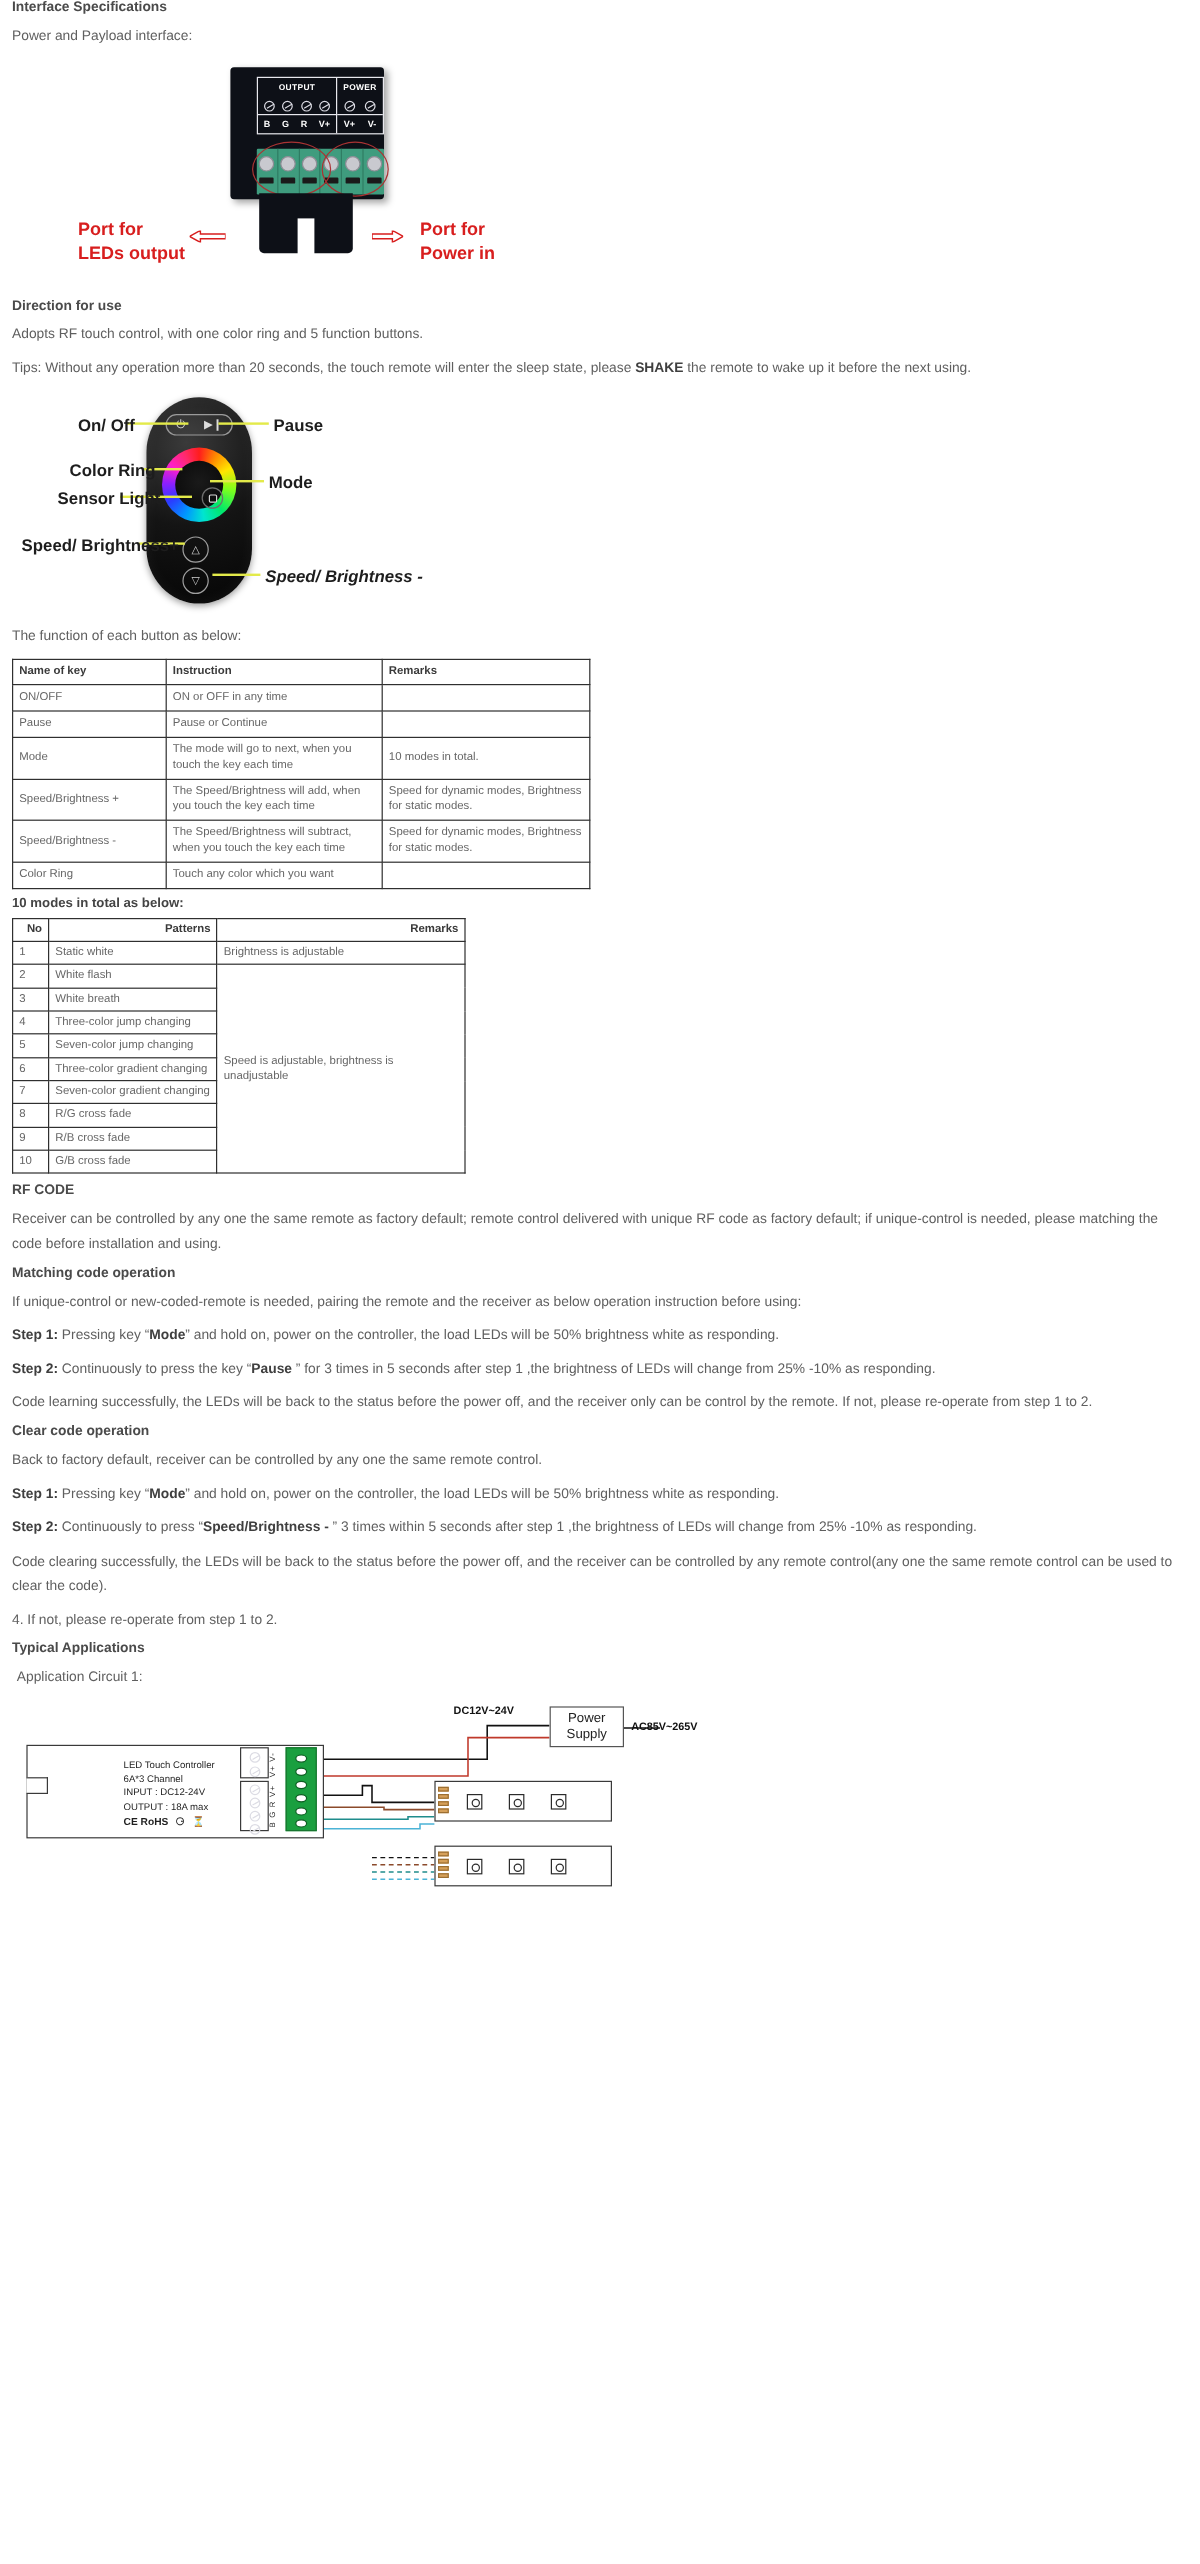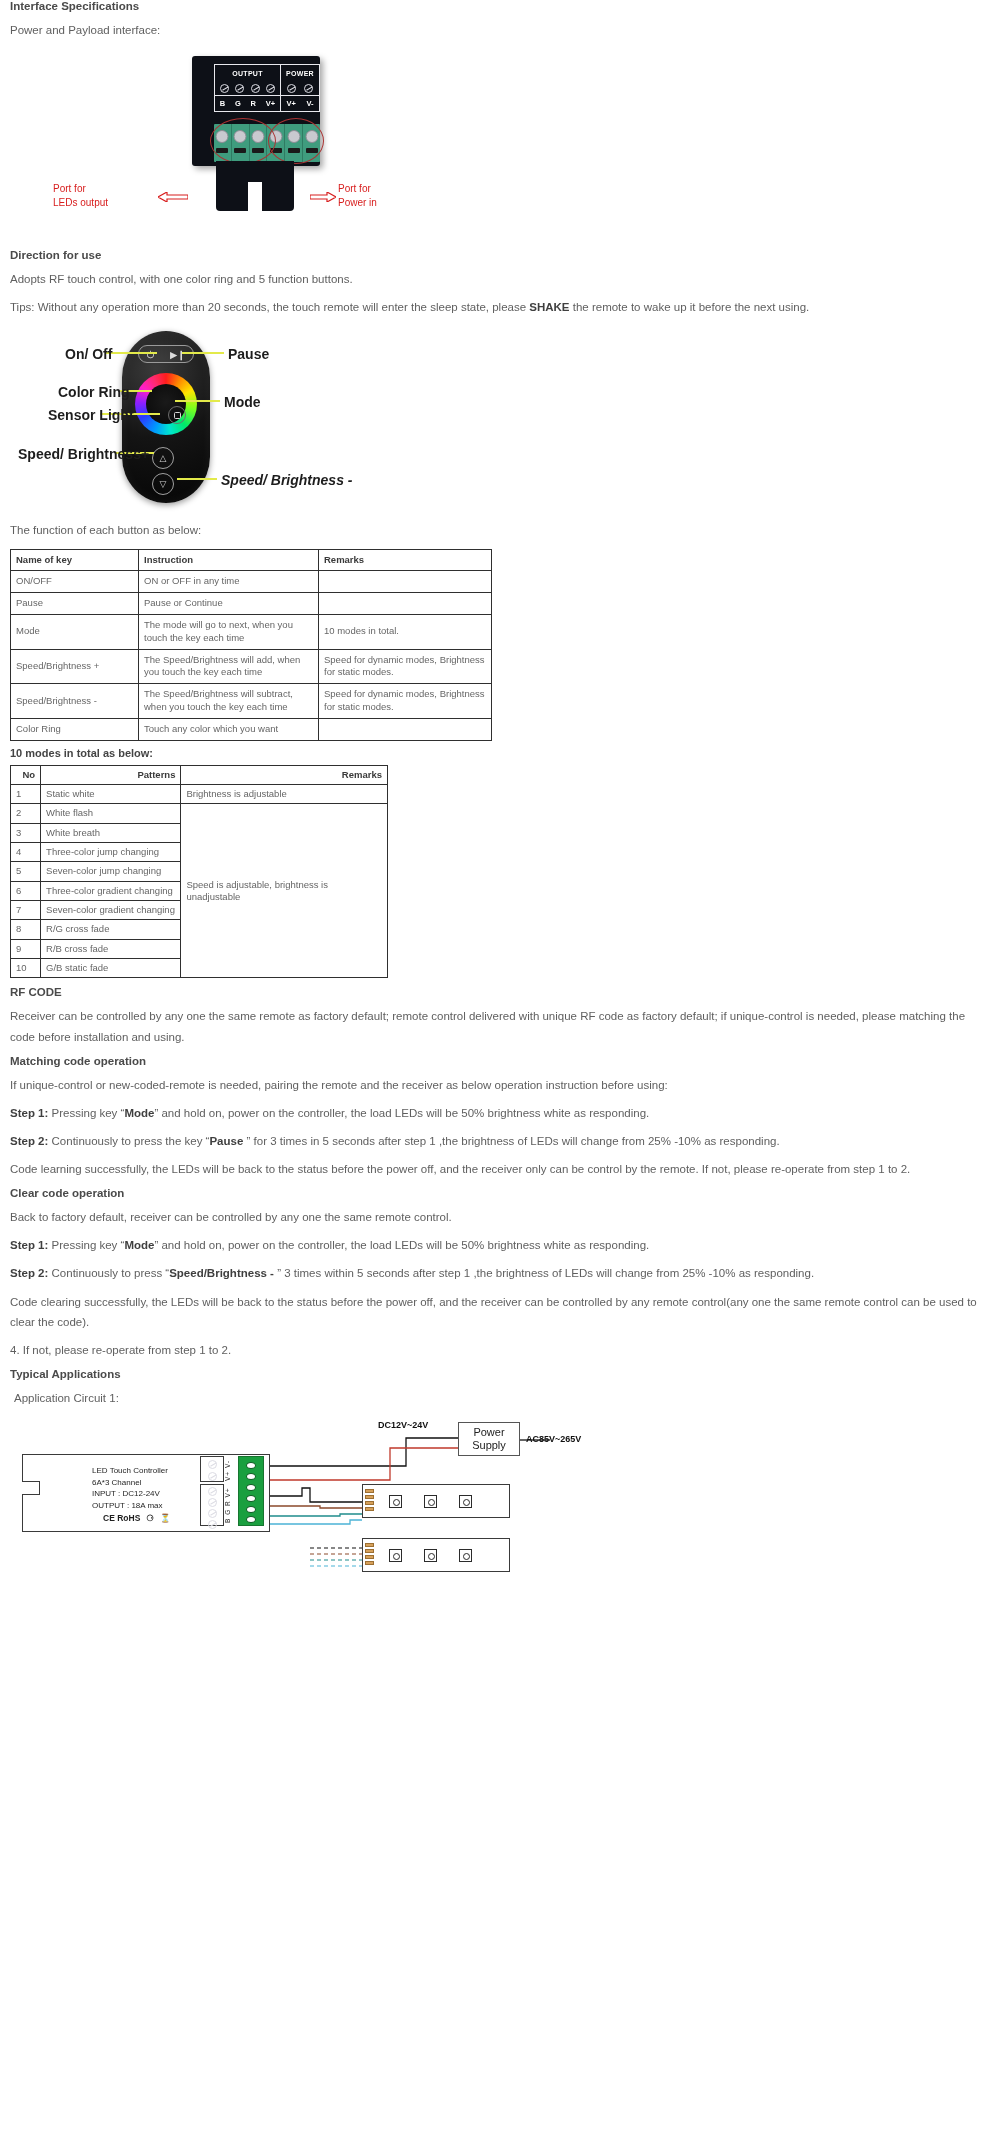--- a/index.html
+++ b/index.html
@@ -68,21 +68,21 @@
   }
   .term::after {
     content:""; position:absolute; left:50%; top:24px; transform:translateX(-50%);
     width:12px; height:5px; background:#1a1a1a; border-radius:1px;
   }
   .ellipse-a, .ellipse-b {
     position:absolute; border:1.5px solid #a33; border-radius:50%;
   }
   .ellipse-a { left:18px; top:62px; width:66px; height:46px; }
   .ellipse-b { left:76px; top:62px; width:56px; height:46px; }
-  .callout { position:absolute; color:#d81e1e; font-weight:normal; font-size:10px; line-height:1.35; }
+  .callout { position:absolute; color:#d81e1e; font-weight:bold; font-size:15px; line-height:1.35;margin-left:12px; }
   .callout.left { left:43px; top:134px; text-align:left; }
   .callout.right { left:328px; top:134px; text-align:left; }
   .arrow-l { position:absolute; left:148px; top:144px; width:30px; height:10px; }
   .arrow-r { position:absolute; left:300px; top:144px; width:26px; height:10px; }
 
   
   .remote-wrap { position:relative; height:185px; margin:4px 0 10px 0; }
   .remote {
     position:absolute; left:112px; top:6px; width:88px; height:172px;
     background:radial-gradient(circle at 38% 22%, #3a3a3a 0%, #141414 48%, #050505 100%);
@@ -147,21 +147,21 @@
   
   .circuit { position:relative; height:190px; margin-top:4px; }
   .ctrl-box {
     position:absolute; left:12px; top:38px; width:248px; height:78px;
     border:1.1px solid #3a3a3a; background:#fff;
   }
   .ctrl-tab {
     position:absolute; left:-1px; top:26px; width:18px; height:14px;
     border:1.1px solid #3a3a3a; border-left:none; background:#fff;
   }
-  .ctrl-text { position:absolute; left:69px; top:10px; font-size:8px; color:#1f1f1f; line-height:1.45; font-family:"Liberation Sans", sans-serif; }
+  .ctrl-text { position:absolute; left:80px; top:10px; font-size:8px; color:#1f1f1f; line-height:1.45; font-family:"Liberation Sans", sans-serif; }
   .ctrl-cert { position:absolute; left:80px; top:58px; font-size:8.5px; font-weight:bold; color:#1f1f1f; display:flex; gap:6px; align-items:center; }
   .scr-col { position:absolute; top:40px; width:24px; border:1px solid #3a3a3a; background:#fff; }
   .scr-top { left:190px; height:26px; }
   .scr-bot { left:190px; top:68px; height:42px; }
   .scr-lbl { position:absolute; left:214px; width:12px; font-size:6.5px; color:#1f1f1f; text-align:center;
              writing-mode:vertical-rl; transform:rotate(180deg); letter-spacing:1px; }
   .green-con {
     position:absolute; left:228px; top:40px; width:26px; height:70px;
     background:#1a9f3f; border:1px solid #17752f;
   }
@@ -387,21 +387,21 @@
       <tr>
         <td class="no">8</td>
         <td class="pat">R/G cross fade</td>
       </tr>
       <tr>
         <td class="no">9</td>
         <td class="pat">R/B cross fade</td>
       </tr>
       <tr>
         <td class="no">10</td>
-        <td class="pat">G/B static fade</td>
+        <td class="pat">G/B cross fade</td>
       </tr>
     </tbody>
   </table>
 
   <h3 class="sec">RF CODE</h3>
   <p class="body">Receiver can be controlled by any one the same remote as factory default; remote control delivered with unique RF code as factory default; if unique-control is needed, please matching the code before installation and using.</p>
 
   <h3 class="sec">Matching code operation</h3>
   <p class="body">If unique-control or new-coded-remote is needed, pairing the remote and the receiver as below operation instruction before using:</p>
   <p class="body ind"><b>Step 1:</b><span> Pressing key  “</span><b>Mode</b><span>”  and hold on, power on the controller, the load LEDs will be 50% brightness white as responding.</span></p>

